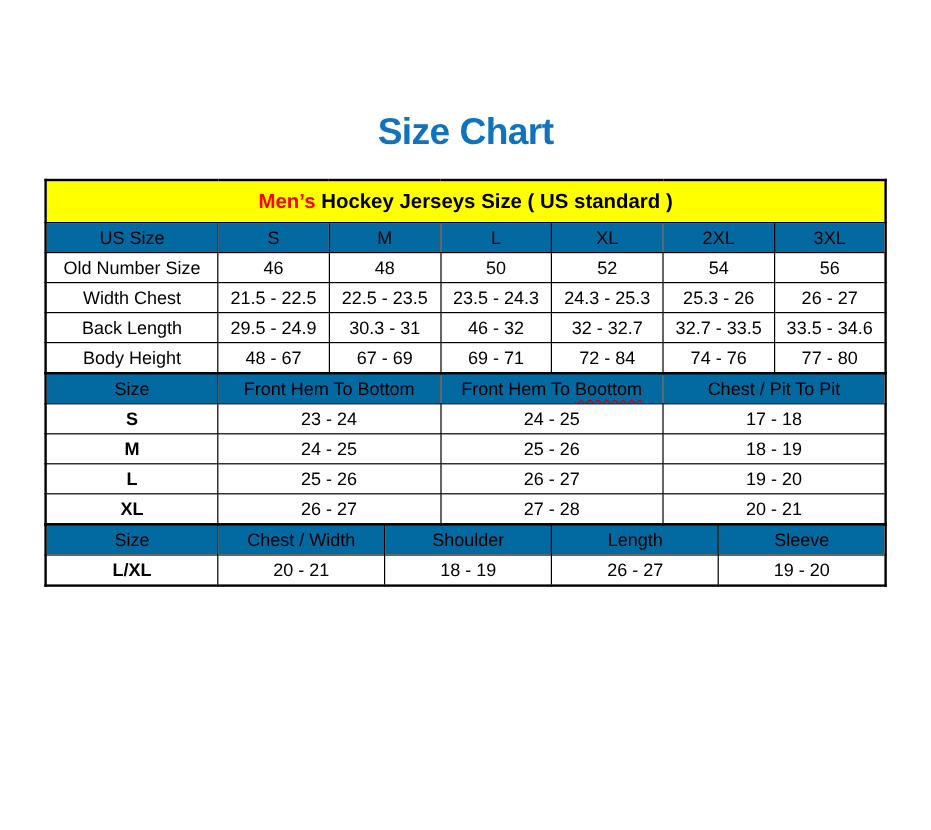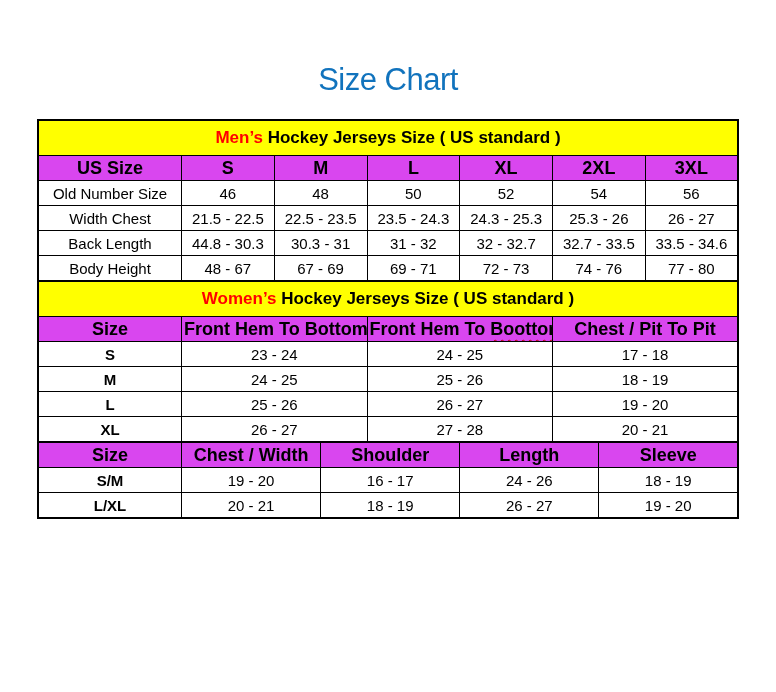--- a/index.html
+++ b/index.html
@@ -10,25 +10,25 @@
     background: #ffffff;
     overflow: hidden;
     font-family: "Liberation Sans", sans-serif;
   }
   .page {
     width: 776px;
     height: 692px;
     position: relative;
   }
   .page-title {
-    margin: 62px 0 21px 0;
+    margin: 92px 0 21px 0;
     text-align: center;
     font-size: 31px;
     line-height: 36px;
-    font-weight: normal;
+    font-weight: bold;
     color: var(--title-blue, #1173BD);
     letter-spacing: -0.5px;
   }
   .tables {
     width: 624px;
     margin-left: 37px;
   }
   table.size-table {
     border-collapse: collapse;
     table-layout: fixed;
@@ -52,24 +52,24 @@
     height: 34px;
     font-size: 17px;
     font-weight: bold;
     color: #000;
   }
   td.section-header .highlight {
     color: var(--highlight-red, #FF0000);
   }
   th.column-header {
     height: 24px;
-    font-size: 18px;
-    font-weight: bold;
+    font-size: 15px;
+    font-weight: normal;
     color: #000;
-    background: #d946ef;
+    background: #0369a1;
   }
   td.value-cell,
   td.row-label {
     height: 24px;
     font-size: 15px;
     font-weight: normal;
     color: #000;
     background: #fff;
   }
   td.row-label.bold {
@@ -126,50 +126,47 @@
             <td class="row-label">Width Chest</td>
             <td class="value-cell">21.5 - 22.5</td>
             <td class="value-cell">22.5 - 23.5</td>
             <td class="value-cell">23.5 - 24.3</td>
             <td class="value-cell">24.3 - 25.3</td>
             <td class="value-cell">25.3 - 26</td>
             <td class="value-cell">26 - 27</td>
           </tr>
           <tr>
             <td class="row-label">Back Length</td>
-            <td class="value-cell">44.8 - 30.3</td>
+            <td class="value-cell">29.5 - 24.9</td>
             <td class="value-cell">30.3 - 31</td>
-            <td class="value-cell">31 - 32</td>
+            <td class="value-cell">46 - 32</td>
             <td class="value-cell">32 - 32.7</td>
             <td class="value-cell">32.7 - 33.5</td>
             <td class="value-cell">33.5 - 34.6</td>
           </tr>
           <tr>
             <td class="row-label">Body Height</td>
             <td class="value-cell">48 - 67</td>
             <td class="value-cell">67 - 69</td>
             <td class="value-cell">69 - 71</td>
-            <td class="value-cell">72 - 73</td>
+            <td class="value-cell">72 - 84</td>
             <td class="value-cell">74 - 76</td>
             <td class="value-cell">77 - 80</td>
           </tr>
         </tbody>
       </table>
       <table class="size-table">
         <colgroup>
           <col style="width: 20.5%;">
           <col style="width: 26.5%;">
           <col style="width: 26.5%;">
           <col style="width: 26.5%;">
         </colgroup>
         <tbody>
           <tr>
-            <td class="section-header" colspan="4"><span class="highlight">Women’s</span><span> Hockey Jerseys Size ( US standard )</span></td>
-          </tr>
-          <tr>
             <th class="column-header">Size</th>
             <th class="column-header">Front Hem To Bottom</th>
             <th class="column-header"><span>Front Hem To </span><span class="squiggle">Boottom</span></th>
             <th class="column-header">Chest / Pit To Pit</th>
           </tr>
           <tr>
             <td class="row-label bold">S</td>
             <td class="value-cell">23 - 24</td>
             <td class="value-cell">24 - 25</td>
             <td class="value-cell">17 - 18</td>
@@ -202,27 +199,20 @@
           <col style="width: 19.875%;">
           <col style="width: 19.875%;">
         </colgroup>
         <tbody>
           <tr>
             <th class="column-header">Size</th>
             <th class="column-header">Chest / Width</th>
             <th class="column-header">Shoulder</th>
             <th class="column-header">Length</th>
             <th class="column-header">Sleeve</th>
-          </tr>
-          <tr>
-            <td class="row-label bold">S/M</td>
-            <td class="value-cell">19 - 20</td>
-            <td class="value-cell">16 - 17</td>
-            <td class="value-cell">24 - 26</td>
-            <td class="value-cell">18 - 19</td>
           </tr>
           <tr>
             <td class="row-label bold">L/XL</td>
             <td class="value-cell">20 - 21</td>
             <td class="value-cell">18 - 19</td>
             <td class="value-cell">26 - 27</td>
             <td class="value-cell">19 - 20</td>
           </tr>
         </tbody>
       </table>

